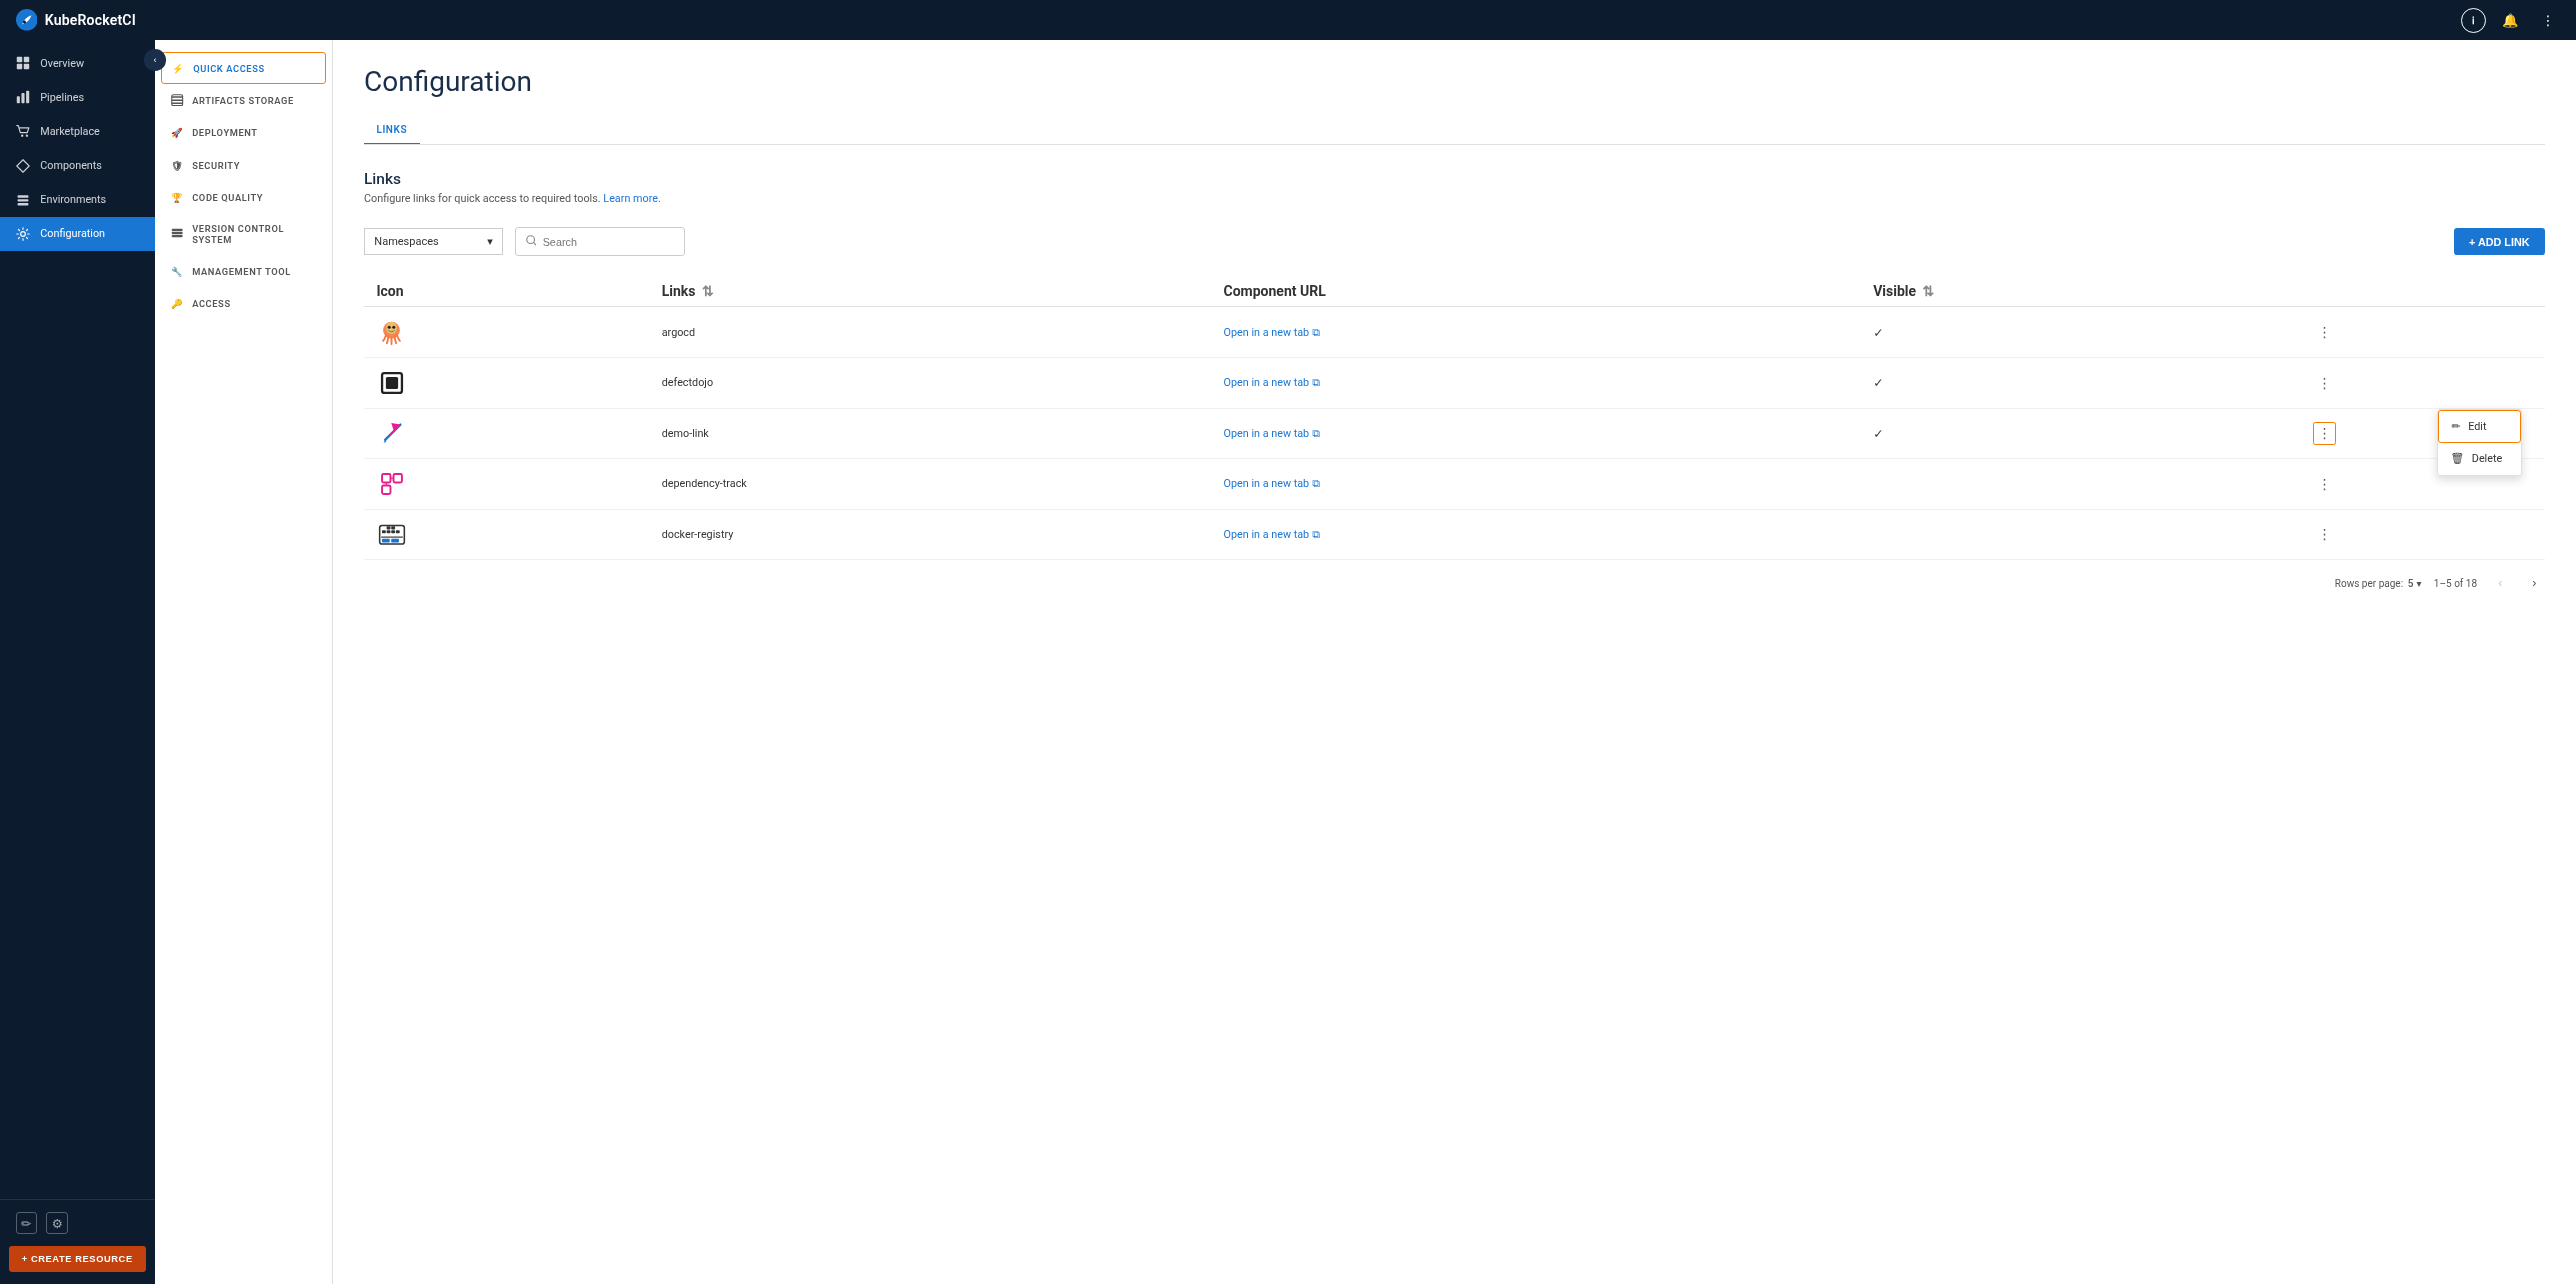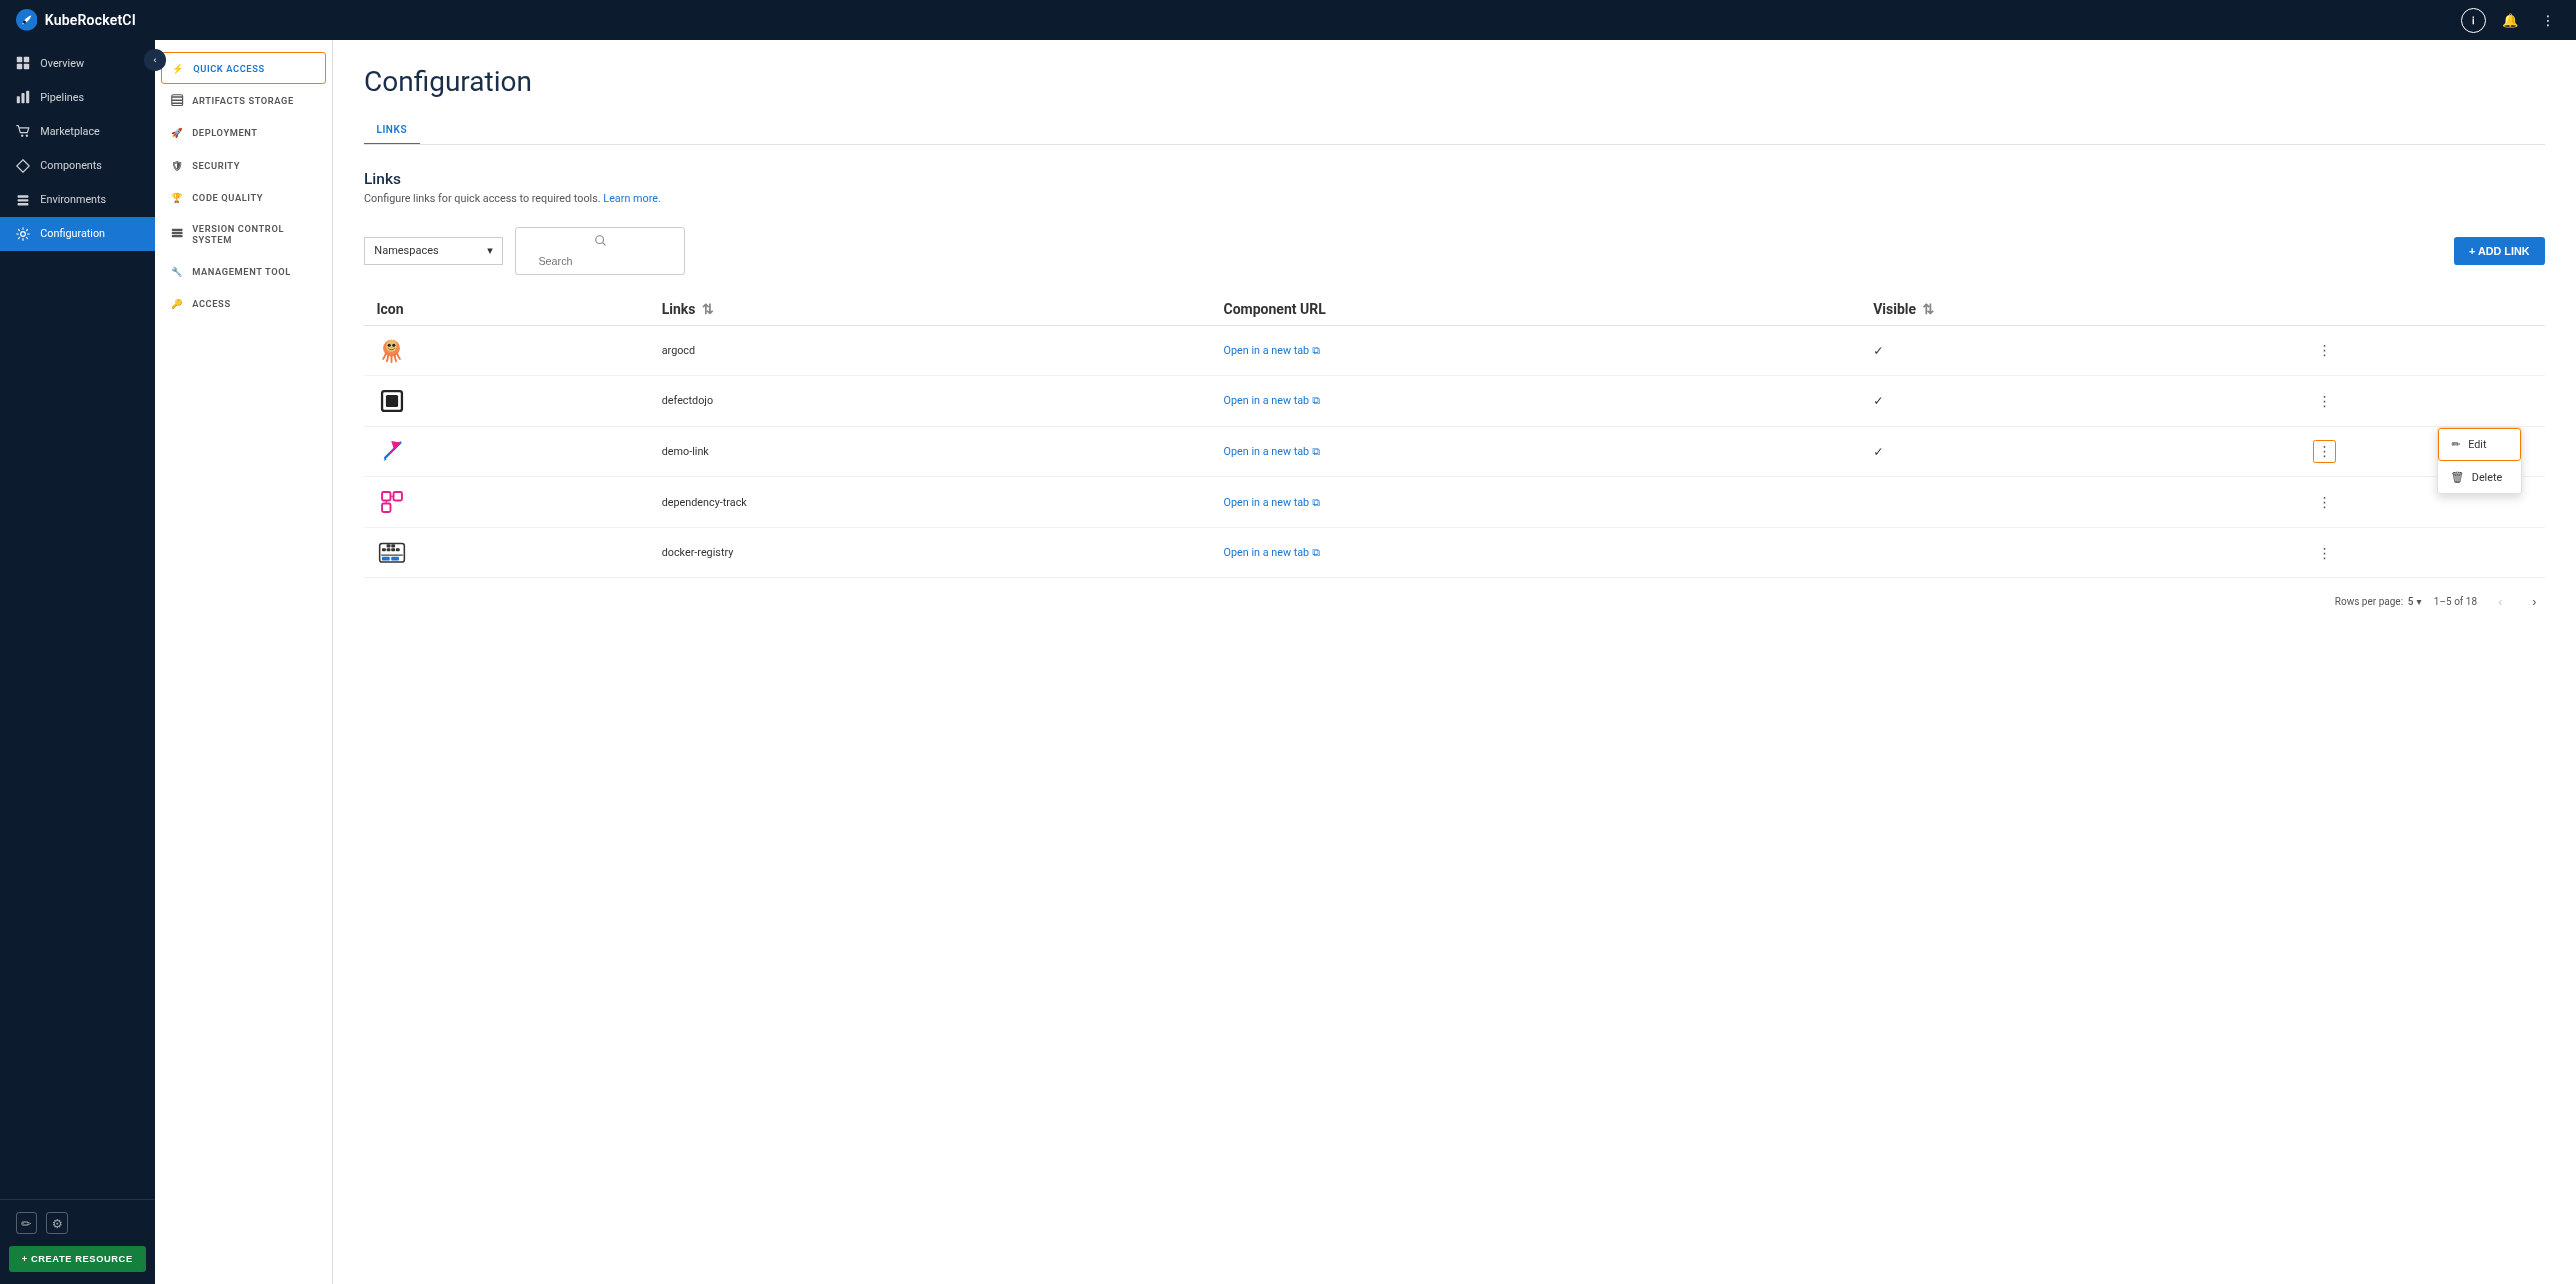--- a/index.html
+++ b/index.html
@@ -132,21 +132,21 @@
       justify-content: center;
       width: 21.6px;
       height: 21.6px;
       border: 0.8px solid rgba(255,255,255,0.3);
       border-radius: 3.1px;
     }
     .create-resource-btn {
       display: flex;
       align-items: center;
       gap: 6.2px;
-      background: #15803d;
+      background: #c2410c;
       color: white;
       border: none;
       border-radius: 3.1px;
       padding: 7.7px 12.4px;
       font-size: 9.3px;
       font-weight: 700;
       cursor: pointer;
       letter-spacing: 0.6px;
       margin: 0 9.3px 12.4px 9.3px;
       width: calc(100% - 18.5px);
@@ -269,21 +269,20 @@
     }
     .search-box {
       display: flex;
       align-items: center;
       border: 0.8px solid #ccc;
       border-radius: 3.1px;
       padding: 6.2px 9.3px;
       gap: 6.2px;
       background: white;
       min-width: 170px;
-      flex-direction: column;
     }
     .search-box input {
       border: none;
       outline: none;
       font-size: 10.8px;
       color: #333;
       background: transparent;
       width: 124px;
     }
     .add-link-btn {

